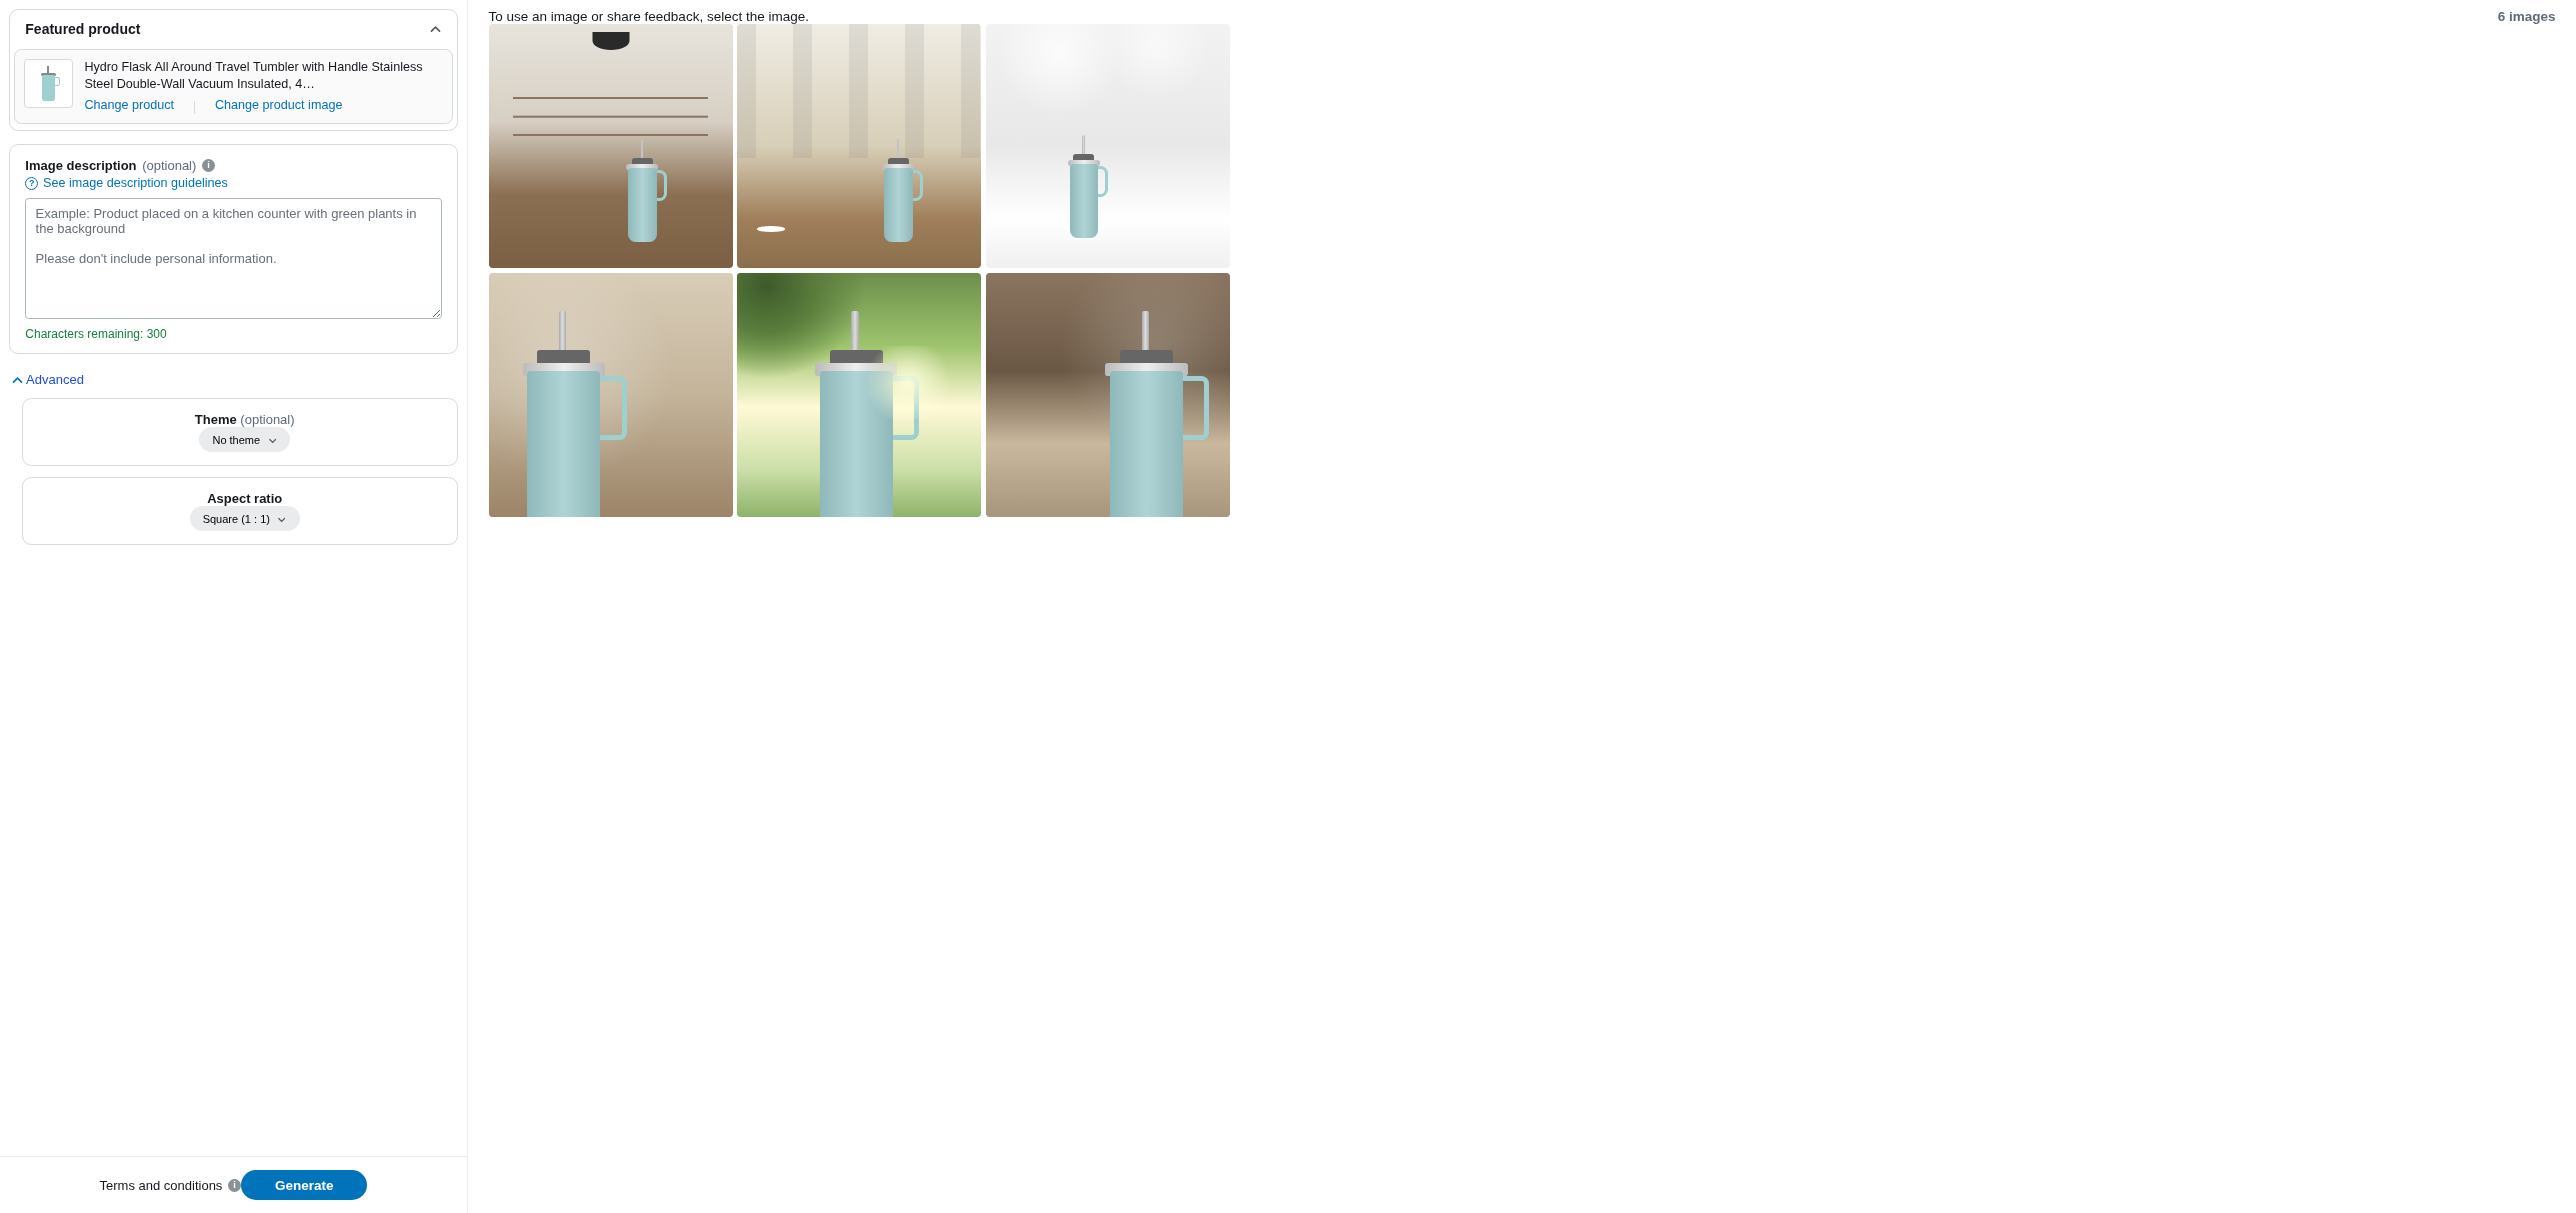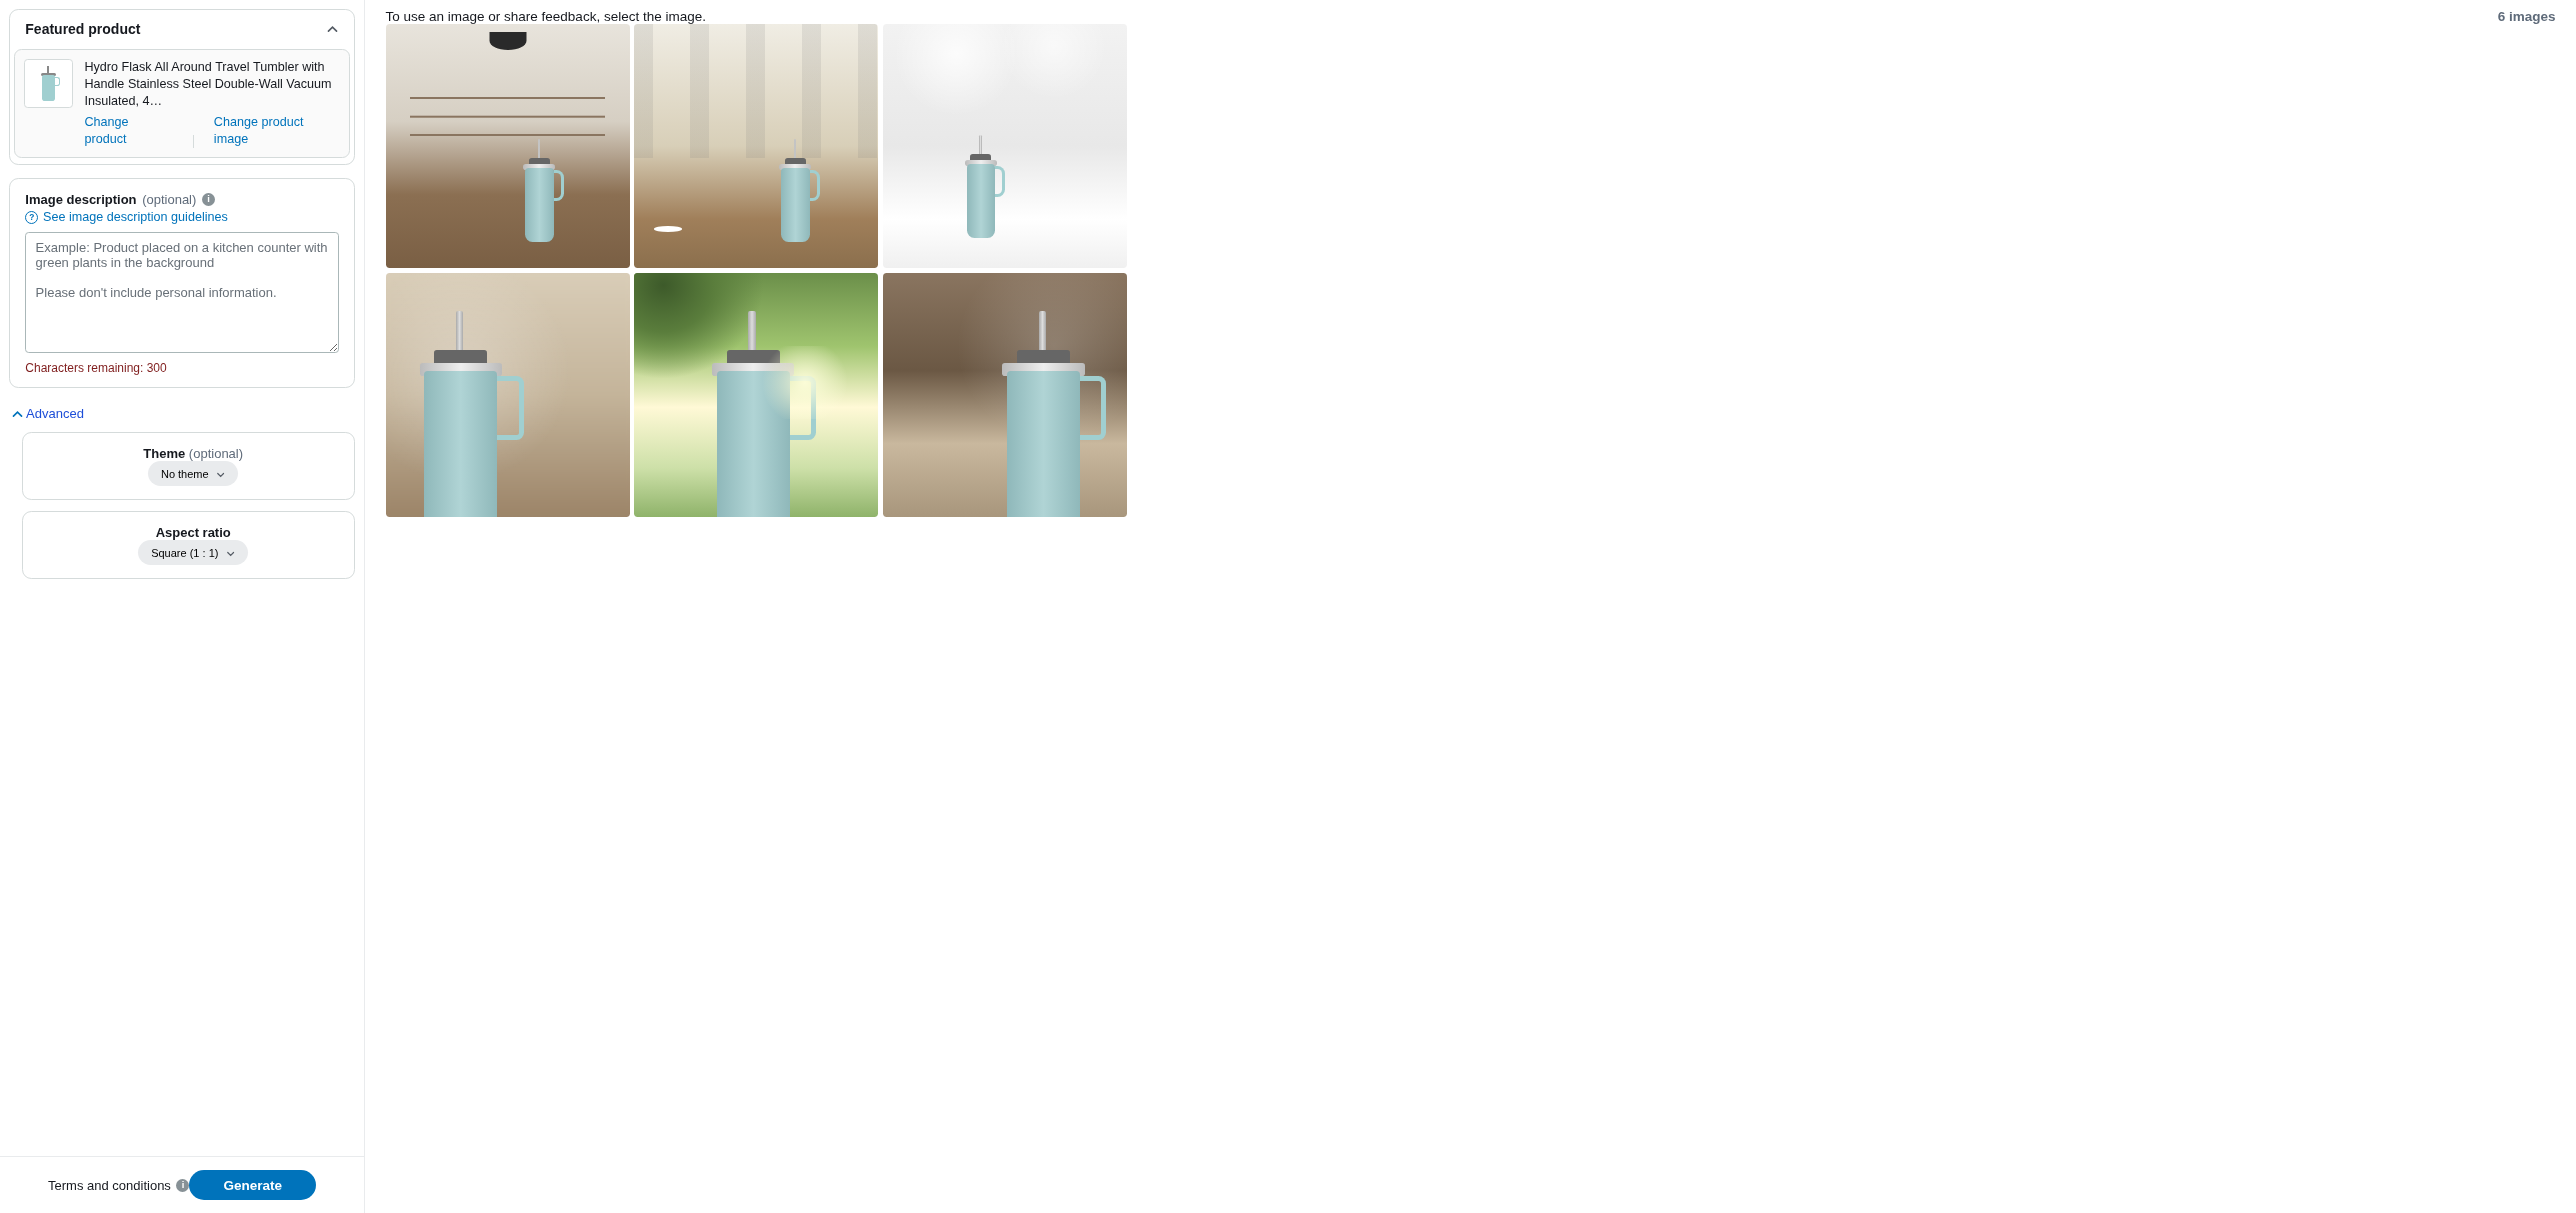--- a/index.html
+++ b/index.html
@@ -1,18 +1,18 @@
 <!DOCTYPE html>
 <html style="font-size:15px"><head>
 <meta charset="utf-8">
 <style>
 * { box-sizing: border-box; margin: 0; padding: 0; }
 body { font-family: "Amazon Ember", Arial, sans-serif; font-size: 13px; color: #16191f; background: #fff; }
 .app { display: flex; height: 100vh; }
-.sidebar { width: 365px; border-right: 0.9px solid #e9ebed; display: flex; flex-direction: column; padding: 9.3px; position: relative; }
+.sidebar { width: 468px; border-right: 0.9px solid #e9ebed; display: flex; flex-direction: column; padding: 9.3px; position: relative; }
 .sidebar-content { flex: 1; overflow-y: auto; }
 .panel { border: 0.9px solid #d5dbdb; border-radius: 9.3px; margin-bottom: 13px; background: #fff; }
 .panel-header { display: flex; align-items: center; justify-content: space-between; padding: 11.2px 15px; cursor: pointer; }
 .panel-header-title { font-weight: 700; font-size: 14px; }
 .chevron { width: 13px; height: 13px; display: inline-block; }
 .chevron svg { width: 13px; height: 13px; }
 .product-card { border: 0.9px solid #d5dbdb; border-radius: 7.5px; padding: 9.3px; margin: 0 3.7px 5.6px 3.7px; display: flex; gap: 11.2px; background: #fafafa; }
 .product-thumb { width: 49px; height: 49px; border: 0.9px solid #d5dbdb; border-radius: 3.7px; background: #fff; display: flex; align-items: center; justify-content: center; flex-shrink: 0; }
 .tumbler-mini { width: 20.5px; height: 35px; position: relative; }
 .tumbler-mini .body { position: absolute; bottom: 0; left: 3.7px; width: 13px; height: 26px; background: #a0cfd0; border-radius: 1.9px 1.9px 2.8px 2.8px; }
@@ -26,21 +26,21 @@
 .link { color: #0073bb; cursor: pointer; font-size: 12.6px; }
 .desc-panel { padding: 13px 15px 11.2px 15px; }
 .label-row { display: flex; align-items: center; gap: 5.6px; margin-bottom: 3.7px; flex-wrap: wrap; }
 .label-strong { font-weight: 700; font-size: 13px; }
 .label-optional { color: #5f6b7a; font-size: 13px; }
 .info-icon { width: 13px; height: 13px; border-radius: 50%; background: #879196; color: #fff; font-size: 9.3px; display: inline-flex; align-items: center; justify-content: center; cursor: pointer; font-weight: bold; }
 .guideline-link { display: flex; align-items: center; gap: 4.7px; margin-bottom: 7.5px; }
 .q-icon { width: 13px; height: 13px; border-radius: 50%; border: 1.4px solid #0073bb; color: #0073bb; font-size: 8.4px; display: inline-flex; align-items: center; justify-content: center; font-weight: bold; }
 textarea { width: 100%; height: 121px; border: 0.9px solid #aab7b8; border-radius: 3.7px; padding: 7.5px 9.3px; font-family: inherit; font-size: 13px; resize: both; color: #16191f; }
 textarea::placeholder { color: #687078; }
-.char-count { font-size: 12px; color: #7f1d1d; margin-top: 5.6px; }
+.char-count { font-size: 12px; color: #15803d; margin-top: 5.6px; }
 .advanced-toggle { display: flex; align-items: center; gap: 3.7px; color: #1d4ed8; cursor: pointer; font-size: 13px; padding: 5.6px 1.9px 11.2px 1.9px; }
 .setting-row { border: 0.9px solid #d5dbdb; border-radius: 9.3px; padding: 13px 9.3px 13px 18.7px; display: flex; align-items: center; justify-content: space-between; margin-bottom: 11.2px; margin-left: 13px; flex-direction: column; }
 .dropdown-btn { background: #e9ebed; border: none; border-radius: 15px; padding: 6.5px 13px; font-size: 11px; display: flex; align-items: center; gap: 7.5px; cursor: pointer; color: #000000; }
 .dropdown-btn .chev { width: 9.3px; height: 9.3px; }
 .sidebar-footer { border-top: 0.9px solid #e9ebed; padding: 13px 3.7px 3.7px 3.7px; display: flex; align-items: center; justify-content: center; margin: 0 -9.3px; padding-left: 13px; padding-right: 13px; }
 .footer-left { display: flex; align-items: center; gap: 5.6px; font-size: 13px; }
 .generate-btn { background: #0073bb; color: #fff; border: none; border-radius: 18.7px; padding: 7.5px 34px; font-size: 13.5px; font-weight: 600; cursor: pointer; }
 .main { flex: 1; padding: 9.3px 20.5px; overflow: auto; }
 .main-header { display: flex; justify-content: space-between; align-items: center; }
 .instruction { font-size: 13.5px; color: #16191f; }

